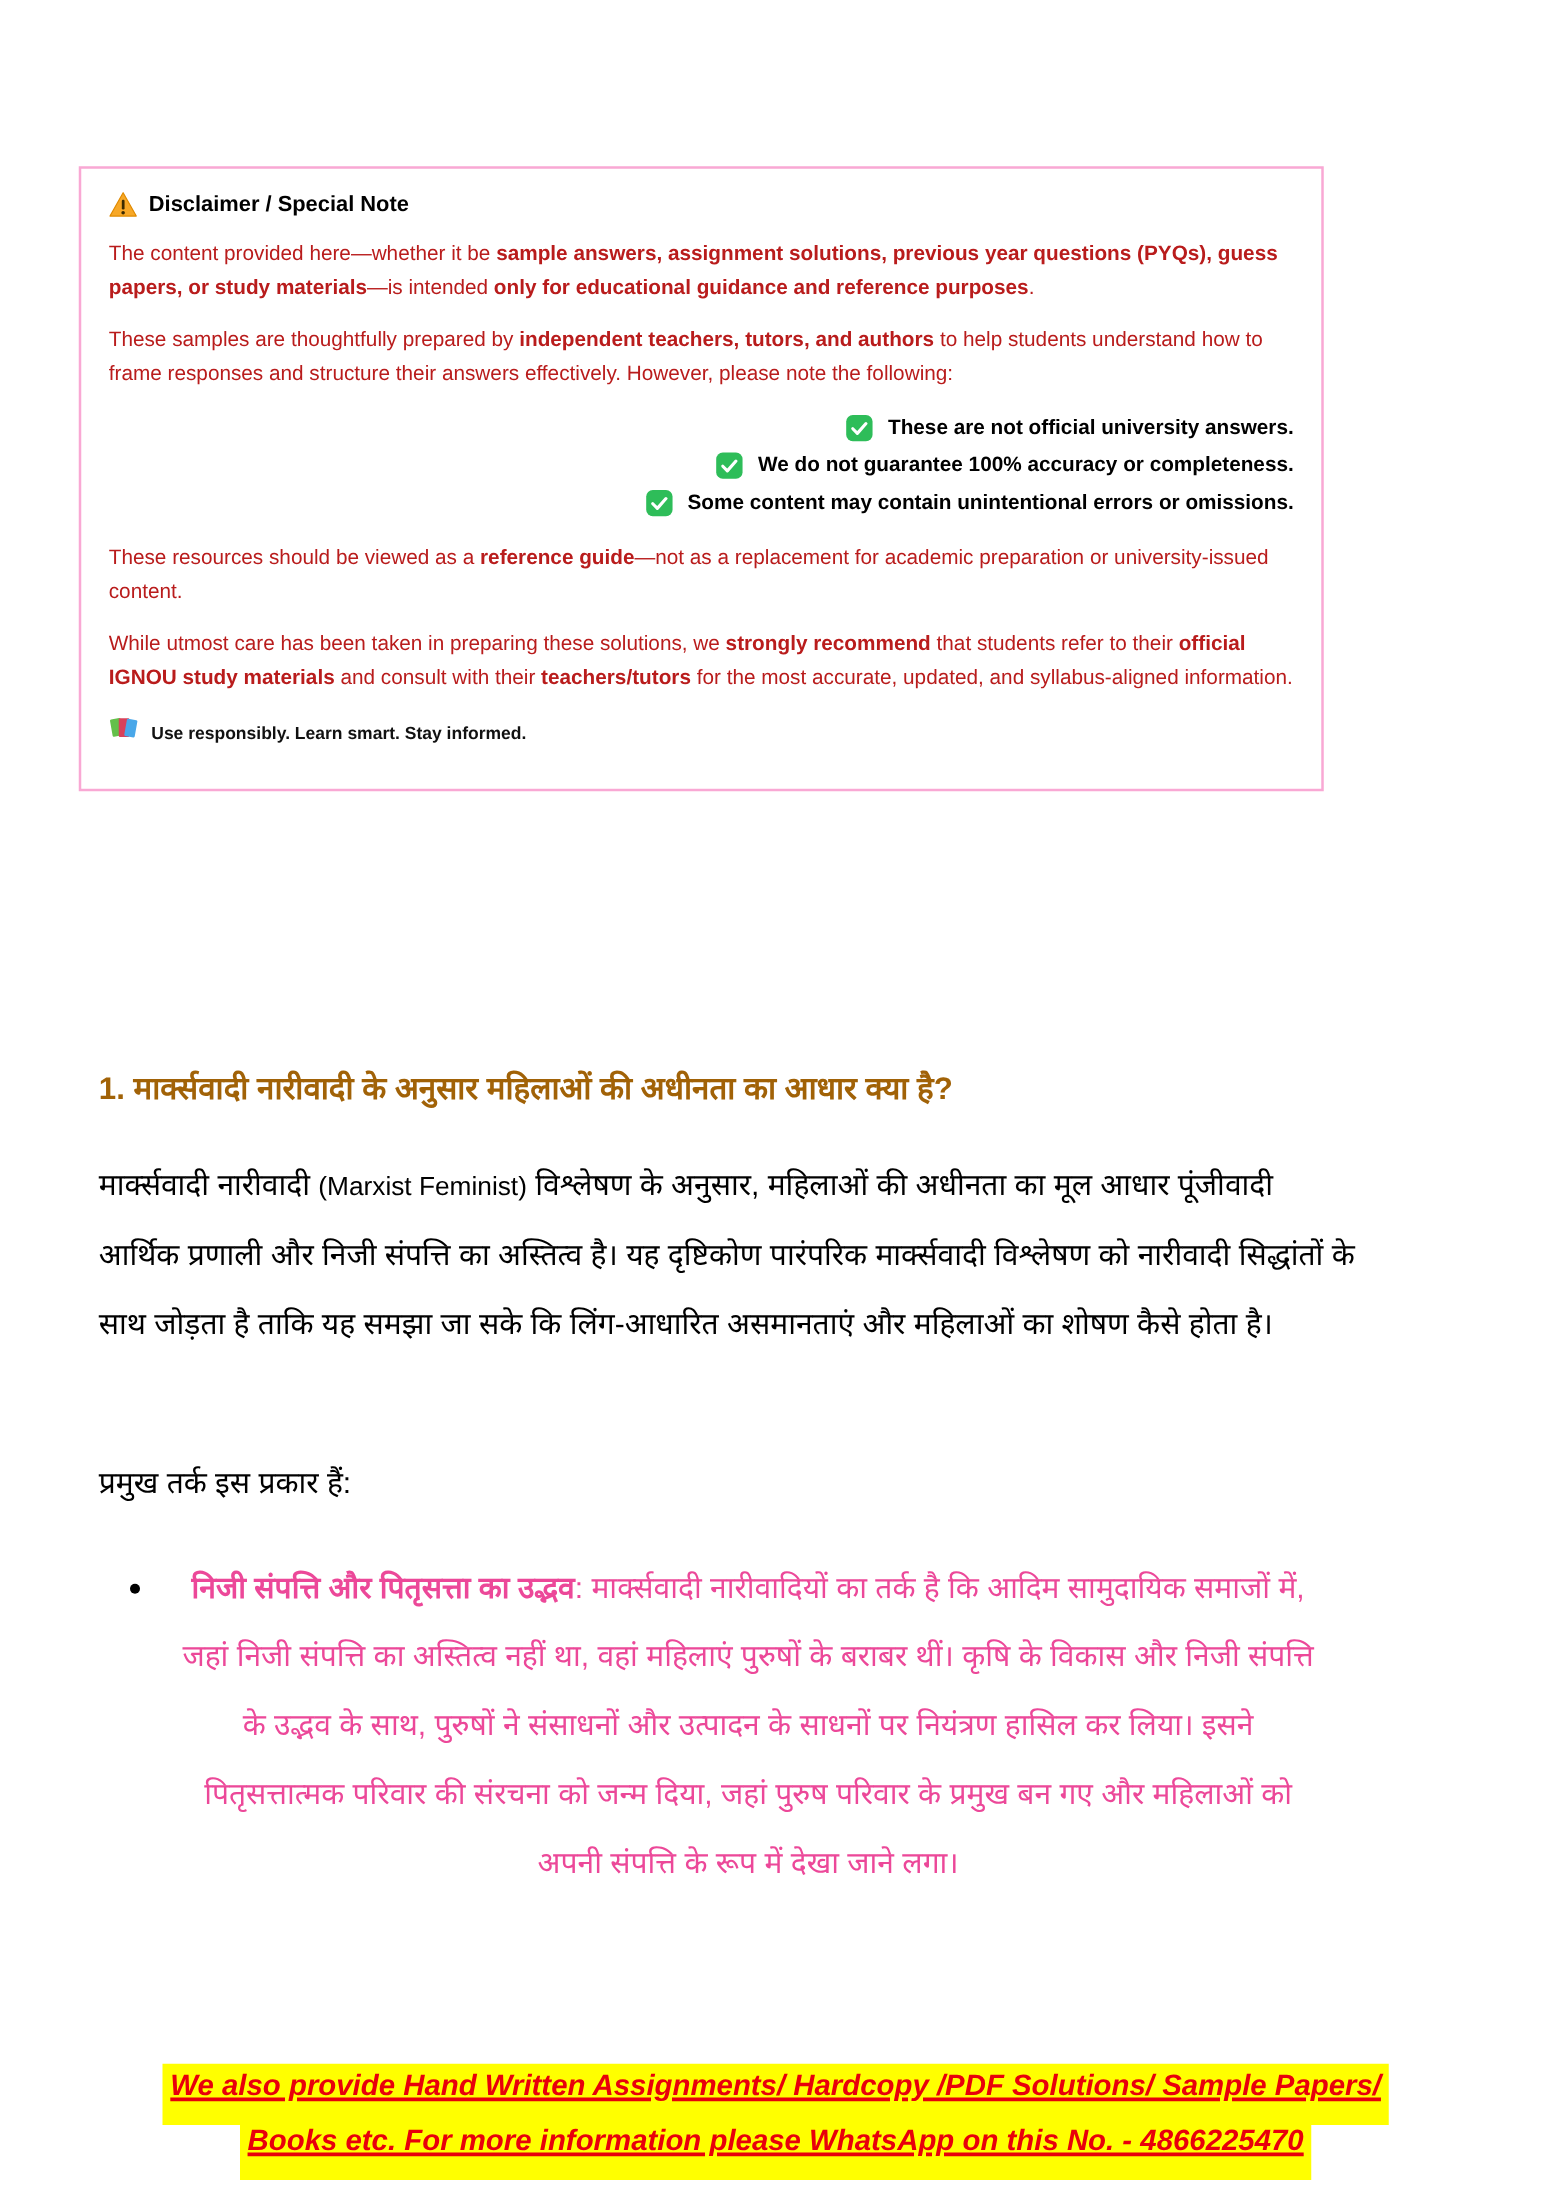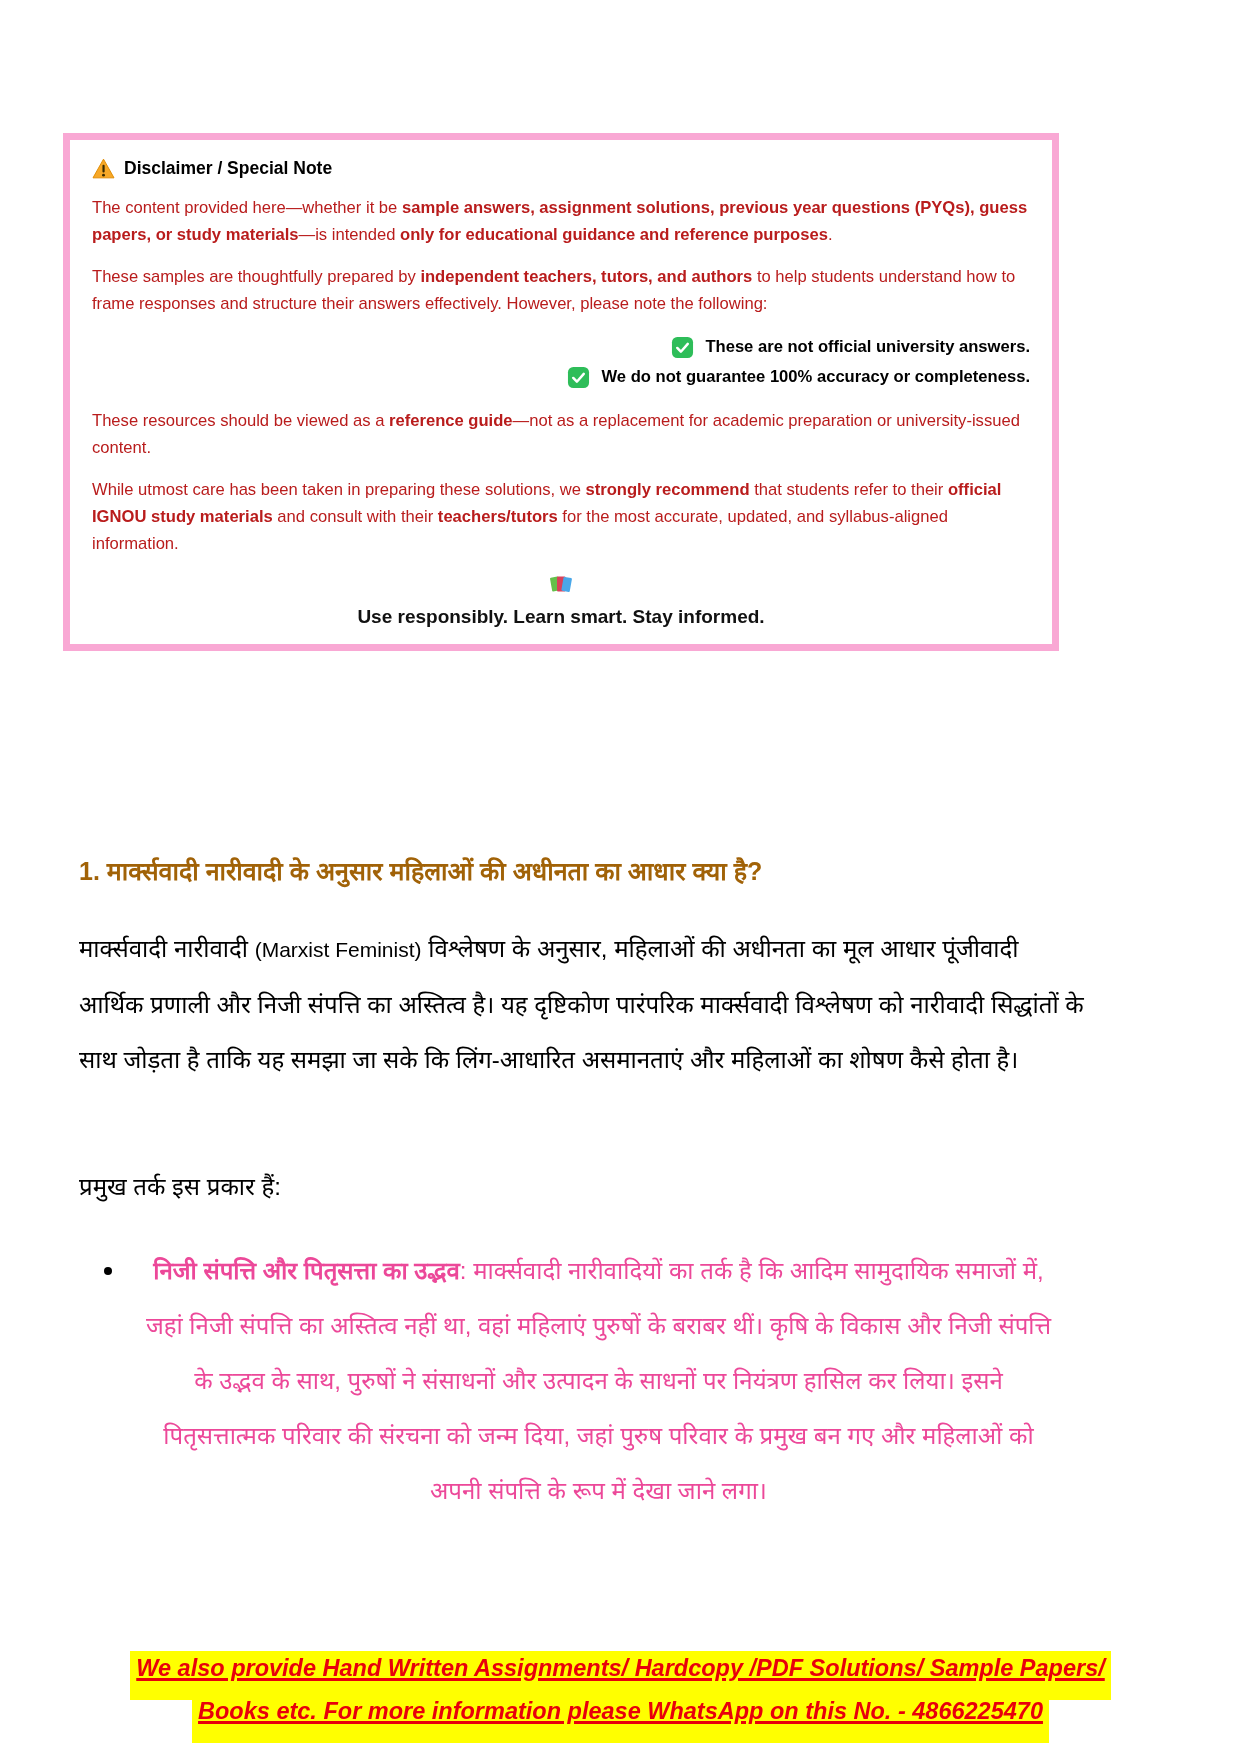--- a/index.html
+++ b/index.html
@@ -3,31 +3,31 @@
 <meta charset="utf-8">
 <style>
   html,body{margin:0;padding:0;}
   body{
     width:1241px;height:1755px;position:relative;background:#ffffff;
     font-family:"Liberation Sans","DejaVu Sans",sans-serif;color:#111;
   }
   
   .disclaimer-box{
     position:absolute;left:63px;top:133px;width:996px;box-sizing:border-box;
-    border:7px solid #f9a8d4;background:#fff;padding:16px 22px 16px 22px;min-height:500px;
+    border:2px solid #f9a8d4;background:#fff;padding:16px 22px 16px 22px;min-height:500px;
   }
   .d-title-row{display:flex;align-items:center;gap:9px;margin:2px 0 4px 0;}
   .d-title{font-size:17.5px;font-weight:bold;margin:0;color:#000;}
   .d-para{font-size:16.6px;line-height:27px;margin:15px 0 0 0;color:#b91c1c;}
   .checklist{list-style:none;margin:15px 0 0 0;padding:0;}
   .check-item{display:flex;align-items:center;gap:11px;height:30px;font-size:16.6px;justify-content:flex-end;}
   .check-item b{color:#000;}
   .check-icon{display:inline-flex;flex:0 0 auto;}
   .warn-icon{display:inline-flex;flex:0 0 auto;}
-  .d-footer-row{display:flex;align-items:center;gap:10px;margin:16px 0 0 0;font-size:19px;flex-direction:column;}
+  .d-footer-row{display:flex;align-items:flex-end;gap:10px;margin:16px 0 0 0;font-size:14px;}
   .books-icon{display:inline-flex;flex:0 0 auto;}
   
   .q-heading{
     position:absolute;left:63px;top:838px;width:1010px;margin:16px;
     font-size:25px;font-weight:bold;color:#a16207;line-height:34px;
   }
   .hi-para{position:absolute;left:63px;width:1008px;margin:16px;font-size:24px;line-height:55px;color:#000;}
   .answer-para1{top:905px;}
   .latin-inline{font-size:21px;}
   .points-intro{top:1143px;}
@@ -78,20 +78,29 @@
       </li>
       <li class="check-item">
         <span class="check-icon">
           <svg width="23" height="23" viewBox="0 0 24 24">
               <rect x="1" y="1" width="22" height="22" rx="5.5" fill="#2ebd59"></rect>
               <path d="M6.5 12.5 L10.3 16.4 L17.5 8.2" stroke="#ffffff" stroke-width="2.6" fill="none" stroke-linecap="round" stroke-linejoin="round"></path>
             </svg>
         </span>
         <b>We do not guarantee 100% accuracy or completeness.</b>
       </li>
+      <li class="check-item">
+        <span class="check-icon">
+          <svg width="23" height="23" viewBox="0 0 24 24">
+              <rect x="1" y="1" width="22" height="22" rx="5.5" fill="#2ebd59"></rect>
+              <path d="M6.5 12.5 L10.3 16.4 L17.5 8.2" stroke="#ffffff" stroke-width="2.6" fill="none" stroke-linecap="round" stroke-linejoin="round"></path>
+            </svg>
+        </span>
+        <b>Some content may contain unintentional errors or omissions.</b>
+      </li>
     </ul>
 
     <p class="d-para"><span>These resources should be viewed as a </span><b>reference guide</b><span>—not as a replacement for academic preparation or university-issued content.</span></p>
 
     <p class="d-para"><span>While utmost care has been taken in preparing these solutions, we </span><b>strongly recommend</b><span> that students refer to their </span><b>official IGNOU study materials</b><span> and consult with their </span><b>teachers/tutors</b><span> for the most accurate, updated, and syllabus-aligned information.</span></p>
 
     <div class="d-footer-row">
       <span class="books-icon">
         <svg width="24" height="23" viewBox="0 0 24 23">
           <rect x="2" y="4" width="8.5" height="14" rx="1" fill="#64c04a" transform="rotate(-10 6 11)"></rect>

